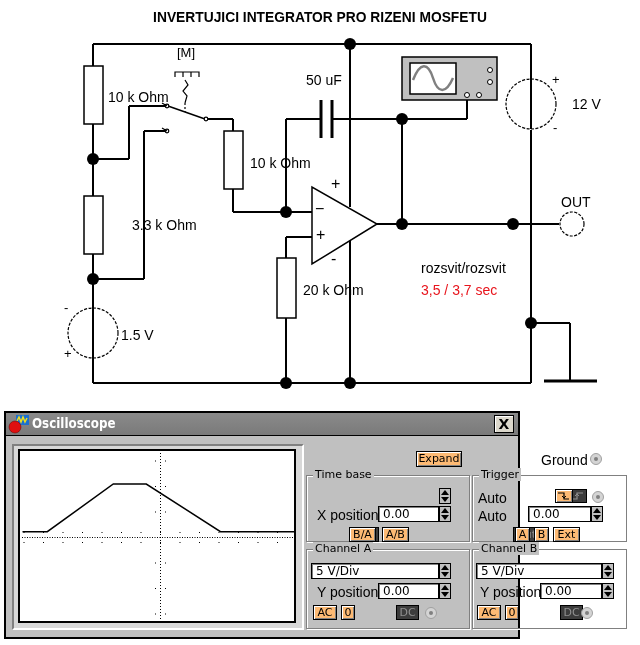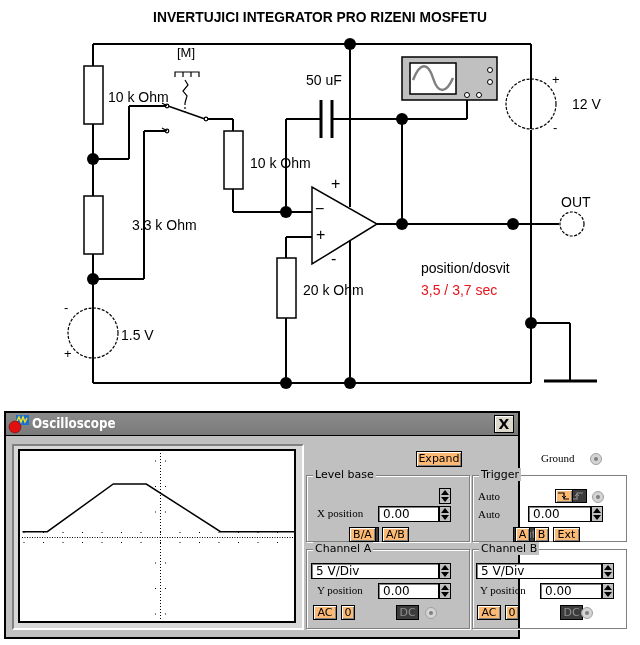--- a/index.html
+++ b/index.html
@@ -23,21 +23,21 @@
 
   .btn { position:absolute; background:#fdba74; border:1px solid #000; box-shadow:inset 1px 1px 0 #fff, inset -1px -1px 0 #808080; font-family:"DejaVu Sans", sans-serif; font-size:11px; line-height:14px; text-align:center; color:#000; box-sizing:border-box; cursor:pointer; }
   .btn.on { background:#3c3c3c; color:#909090; box-shadow:none;margin-left:37px; }
   .group { position:absolute; border:1px solid #808080; box-shadow:1px 1px 0 #fff, inset 1px 1px 0 #fff; box-sizing:border-box; }
   .group .gt { position:absolute; top:-8px; left:6px; background:#c0c0c0; padding:0 2px; font-family:"DejaVu Sans", sans-serif; font-size:11px; color:#000; }
   .field { position:absolute; background:#fff; border:1px solid #000; box-shadow:inset 1px 1px 0 #808080; font-family:"DejaVu Sans", sans-serif; font-size:12px; line-height:15px; padding-left:4px; box-sizing:border-box; color:#000; }
   .spin { position:absolute; width:12px; background:#c0c0c0; border:1px solid #000; box-sizing:border-box; }
   .spin .up, .spin .dn { position:absolute; left:1px; width:8px; height:5px; cursor:pointer; }
   .spin .up { top:1px; }
   .spin .dn { bottom:1px; }
-  .txt { position:absolute; font-family:Liberation Serif, serif; font-size:11px; color:#000; white-space:nowrap; }
+  .txt { position:absolute; font-family:Liberation Sans, sans-serif; font-size:14px; color:#000; white-space:nowrap; }
   .radio { position:absolute; width:12px; height:12px; border-radius:50%; background:#d4d4d4; border:1px solid #a0a0a0; box-sizing:border-box; cursor:pointer; }
   .radio::after { content:""; position:absolute; left:3px; top:3px; width:4px; height:4px; border-radius:50%; background:#808080; }
 </style>
 </head>
 <body>
 
 <div id="schematic">
   <div class="title">INVERTUJICI  INTEGRATOR PRO RIZENI MOSFETU</div>
 
   <svg width="640" height="400" viewBox="0 0 640 400">
@@ -165,21 +165,21 @@
 
   <span class="lbl small" style="left:552px;top:72px;">+</span>
   <span class="lbl small" style="left:553px;top:120px;">-</span>
   <span class="lbl small" style="left:64px;top:300px;">-</span>
   <span class="lbl small" style="left:64px;top:346px;">+</span>
   <span class="lbl" style="left:331px;top:175px;font-size:16px;">+</span>
   <span class="lbl" style="left:331px;top:250px;font-size:16px;">-</span>
   <span class="lbl" style="left:315px;top:200px;font-size:16px;">−</span>
   <span class="lbl" style="left:316px;top:226px;font-size:16px;">+</span>
 
-  <span class="lbl" style="left:421px;top:260px;">position/dosvit</span>
+  <span class="lbl" style="left:421px;top:260px;">rozsvit/rozsvit</span>
   <span class="lbl red" style="left:421px;top:282px;">3,5 / 3,7 sec</span>
 </div>
 
 <div id="osc">
   <div class="titlebar">
     <svg class="appicon" viewBox="0 0 22 20">
       <rect x="8" y="1" width="13" height="10" fill="#1a6fd0"></rect>
       <path d="M9,7 L11,3 L13,8 L15,3 L17,8 L19,4" stroke="#f0e020" stroke-width="1.5" fill="none"></path>
       <circle cx="7" cy="13" r="6" fill="#e01010" stroke="#600" stroke-width="0.5"></circle>
     </svg>
@@ -401,21 +401,21 @@
           <polyline id="trace" fill="none" stroke="#000" stroke-width="1.5" points="2.5,80.7 27.3,80.7 93.3,33.0 126.3,33.0 200.5,80.7 277.5,80.7"></polyline>
         </svg>
       </div>
     </div>
 
     <div class="btn" style="left:410px;top:15px;width:46px;height:16px;">Expand</div>
     <span class="txt" style="left:535px;top:16px;">Ground</span>
     <div class="radio" style="left:584px;top:17px;"></div>
 
     <div class="group" style="left:300px;top:39px;width:164px;height:67px;">
-      <span class="gt">Level base</span>
+      <span class="gt">Time base</span>
     </div>
     <div class="spin" style="left:433px;top:52px;height:16px;">
       <svg class="up" viewBox="0 0 8 5">
           <polygon points="4,0 8,5 0,5" fill="#000"></polygon>
         </svg>
       <svg class="dn" viewBox="0 0 8 5">
           <polygon points="0,0 8,0 4,5" fill="#000"></polygon>
         </svg>
     </div>
     <span class="txt" style="left:311px;top:71px;">X position</span>

